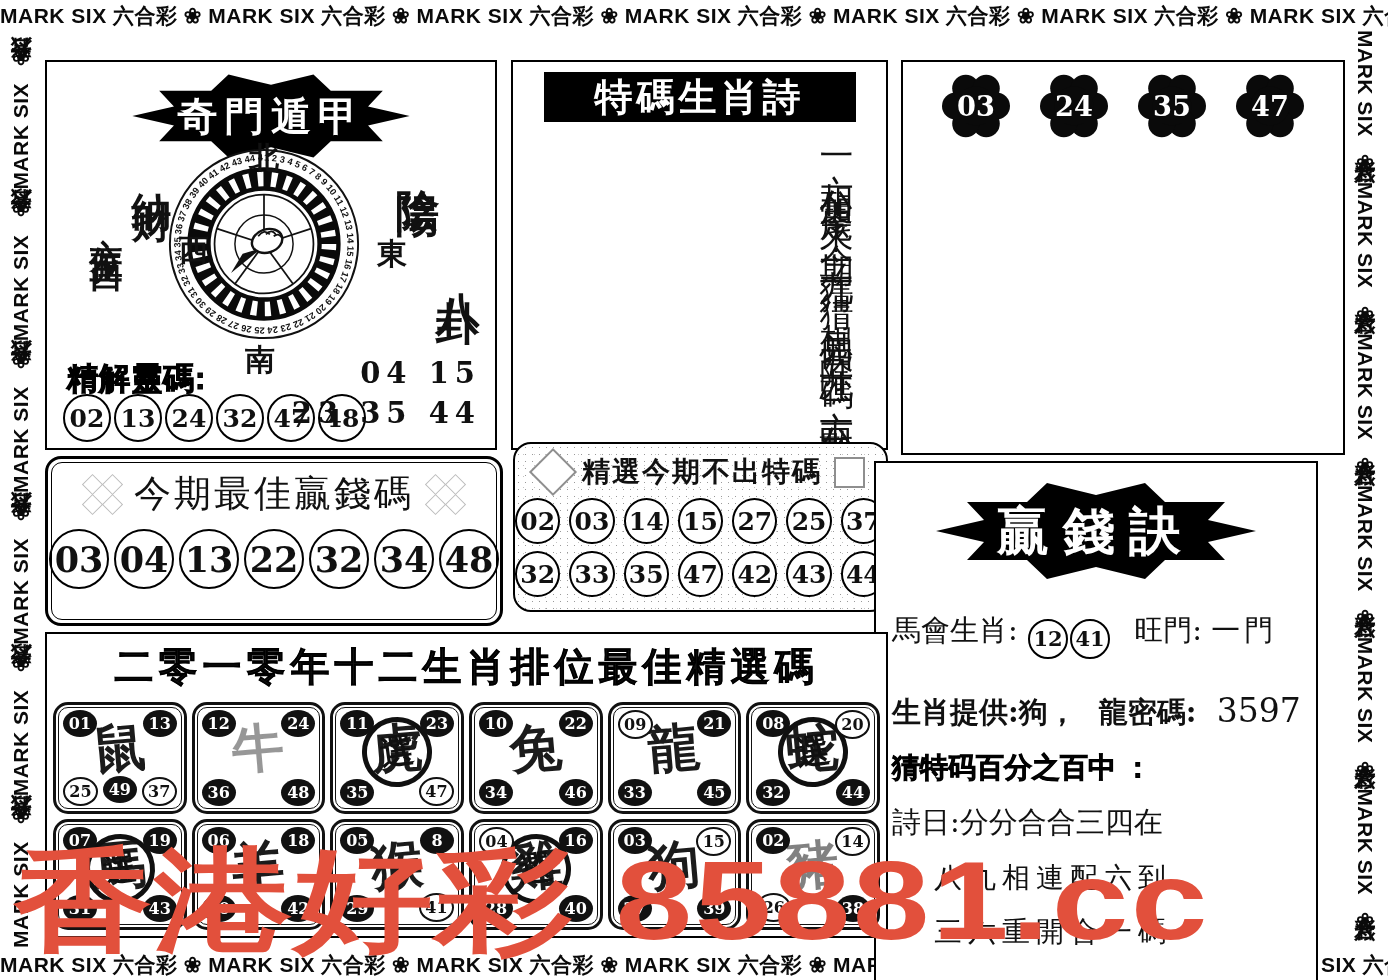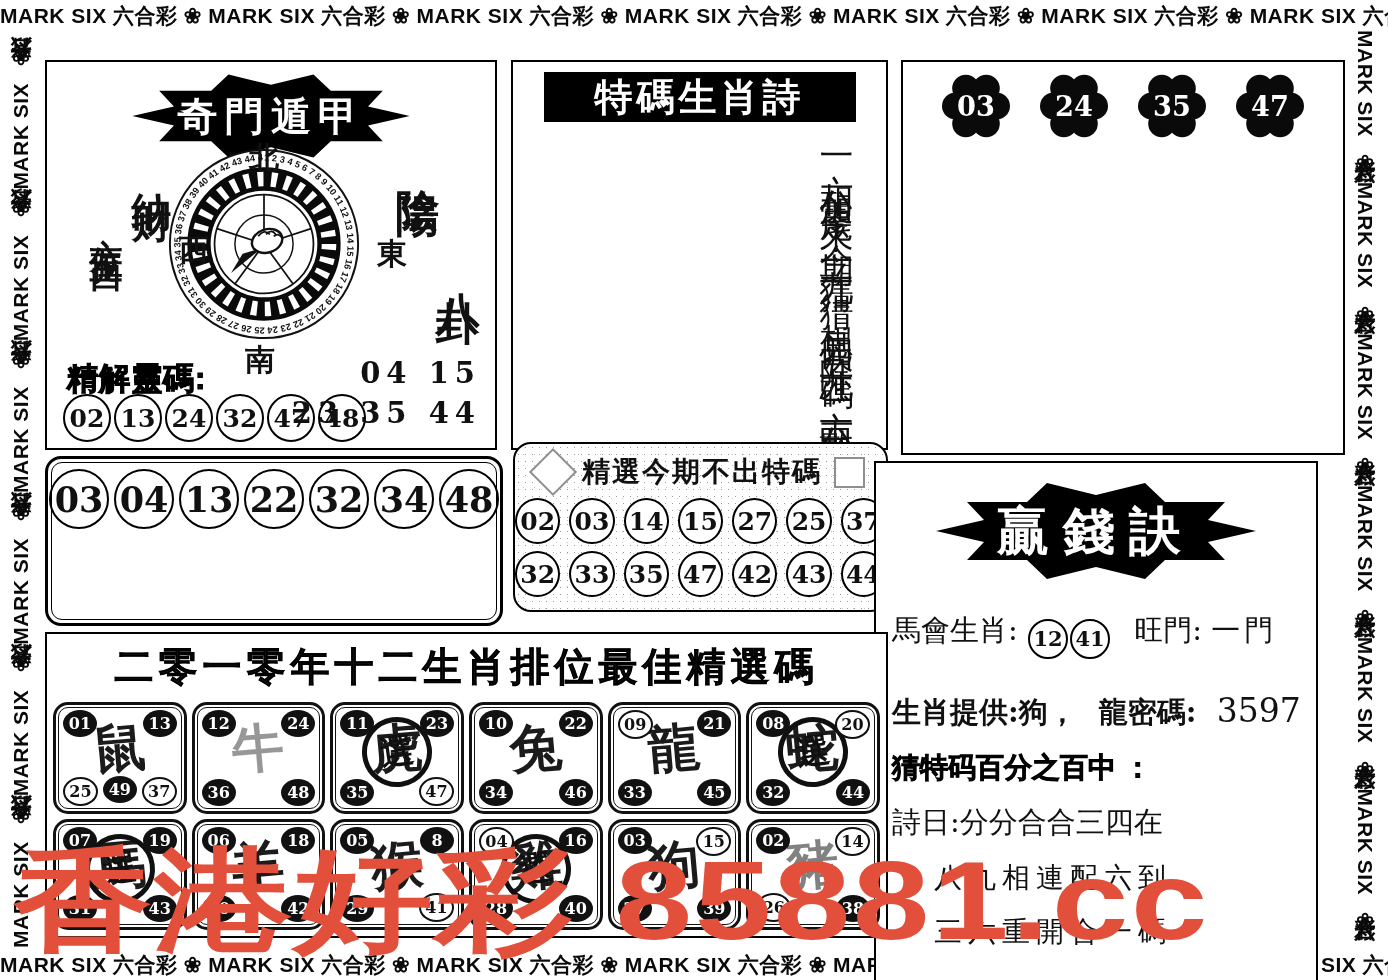--- a/index.html
+++ b/index.html
@@ -220,20 +220,35 @@
             <circle cx="10.5" cy="-18.2" r="14"></circle>
             <circle r="20"></circle>
           </g>
           <text text-anchor="middle" y="10" font-size="28">47</text>
         </svg>
     </div>
   </div>
 
   <div class="box" id="boxD">
     <div class="inner"></div>
+    <div id="bestwin-titlerow">
+      <span class="dcluster">
+          <i></i>
+          <i></i>
+          <i></i>
+          <i></i>
+        </span>
+      <span id="bestwin-title">今期最佳贏錢碼</span>
+      <span class="dcluster">
+          <i></i>
+          <i></i>
+          <i></i>
+          <i></i>
+        </span>
+    </div>
     <div id="bestwin-nums">
       <span class="ncirc">03</span>
       <span class="ncirc">04</span>
       <span class="ncirc">13</span>
       <span class="ncirc">22</span>
       <span class="ncirc">32</span>
       <span class="ncirc">34</span>
       <span class="ncirc">48</span>
     </div>
   </div>

